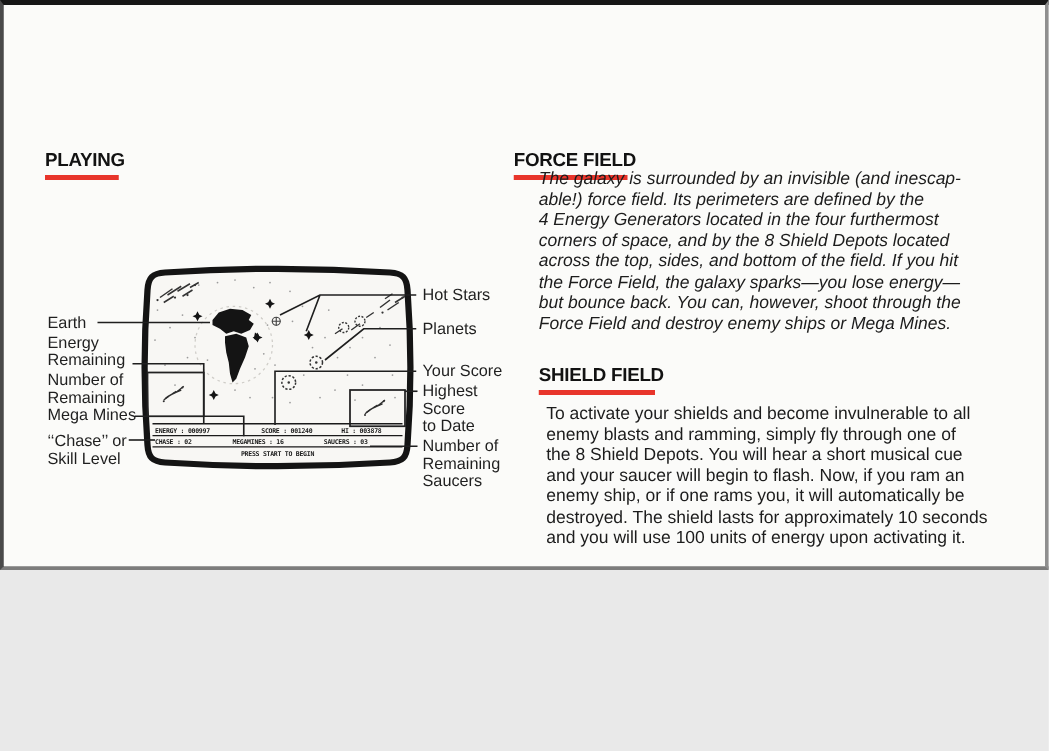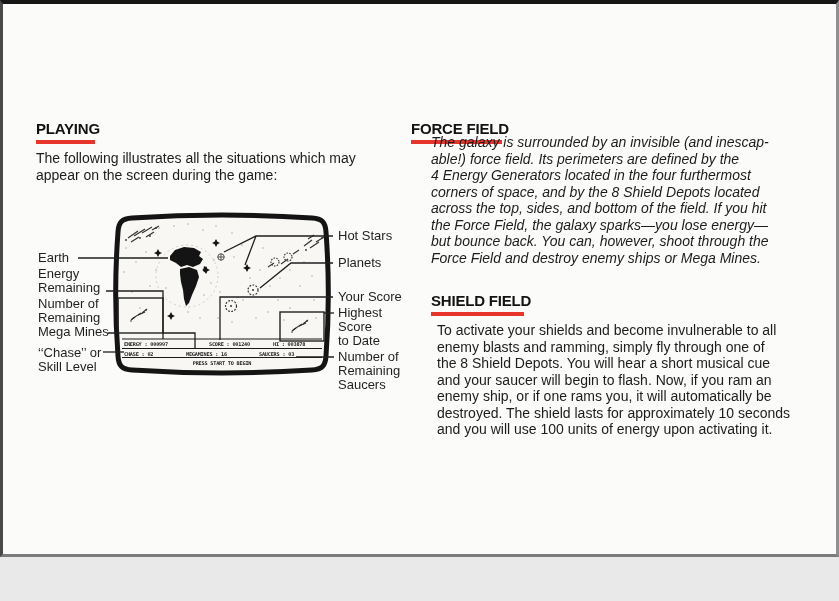--- a/index.html
+++ b/index.html
@@ -1,17 +1,17 @@
 <!DOCTYPE html>
 <html><head>
 <meta charset="utf-8">
 <style>
   html,body{margin:0;padding:0;background:#e9e9e9;}
   .page{
-    position:relative;width:839px;height:557px;box-sizing:border-box;
+    position:relative;width:839px;height:456px;box-sizing:border-box;
     background:#fbfbf9;overflow:hidden;
     font-family:"Liberation Sans",sans-serif;color:#1c1c1c;
     border-top:4px solid #161616;border-left:3px solid #4a4a4a;
     border-right:3px solid #8f8f8f;border-bottom:3px solid #7c7c7c;
   }
   .abs{position:absolute;}
   h2{
     margin:0;font-size:15px;font-weight:800;letter-spacing:-0.2px;
     color:#121212;display:inline-block;line-height:15px;
   }
@@ -22,22 +22,20 @@
   .pagenum{font-size:14px;color:#222;}
 </style>
 </head>
 <body>
 
 <div class="page" style="--red:#e8352b">
 
   <div class="abs" style="left:33px;top:116px;">
     <h2>PLAYING</h2>
   </div>
-  <p class="body abs" style="left:33px;top:146px;width:380px;">The following illustrates all the situations which may
-appear on the screen during the game:</p>
 
   <div class="diagram abs" style="left:25px;top:196px;">
     <svg width="390" height="214" viewBox="0 0 390 214">
       <defs>
         <g id="saucer" stroke="#2e2e2e" stroke-width="1.1" fill="none">
           <path d="M-7 4 Q-2 0 6 -3"></path>
           <path d="M-4 2 l-4 3 M3 -2 l5 -4 M-1 0 l3 -2"></path>
           <circle cx="7" cy="-5" r="0.8" fill="#2e2e2e" stroke="none"></circle>
           <circle cx="-8" cy="6" r="0.8" fill="#2e2e2e" stroke="none"></circle>
         </g>

